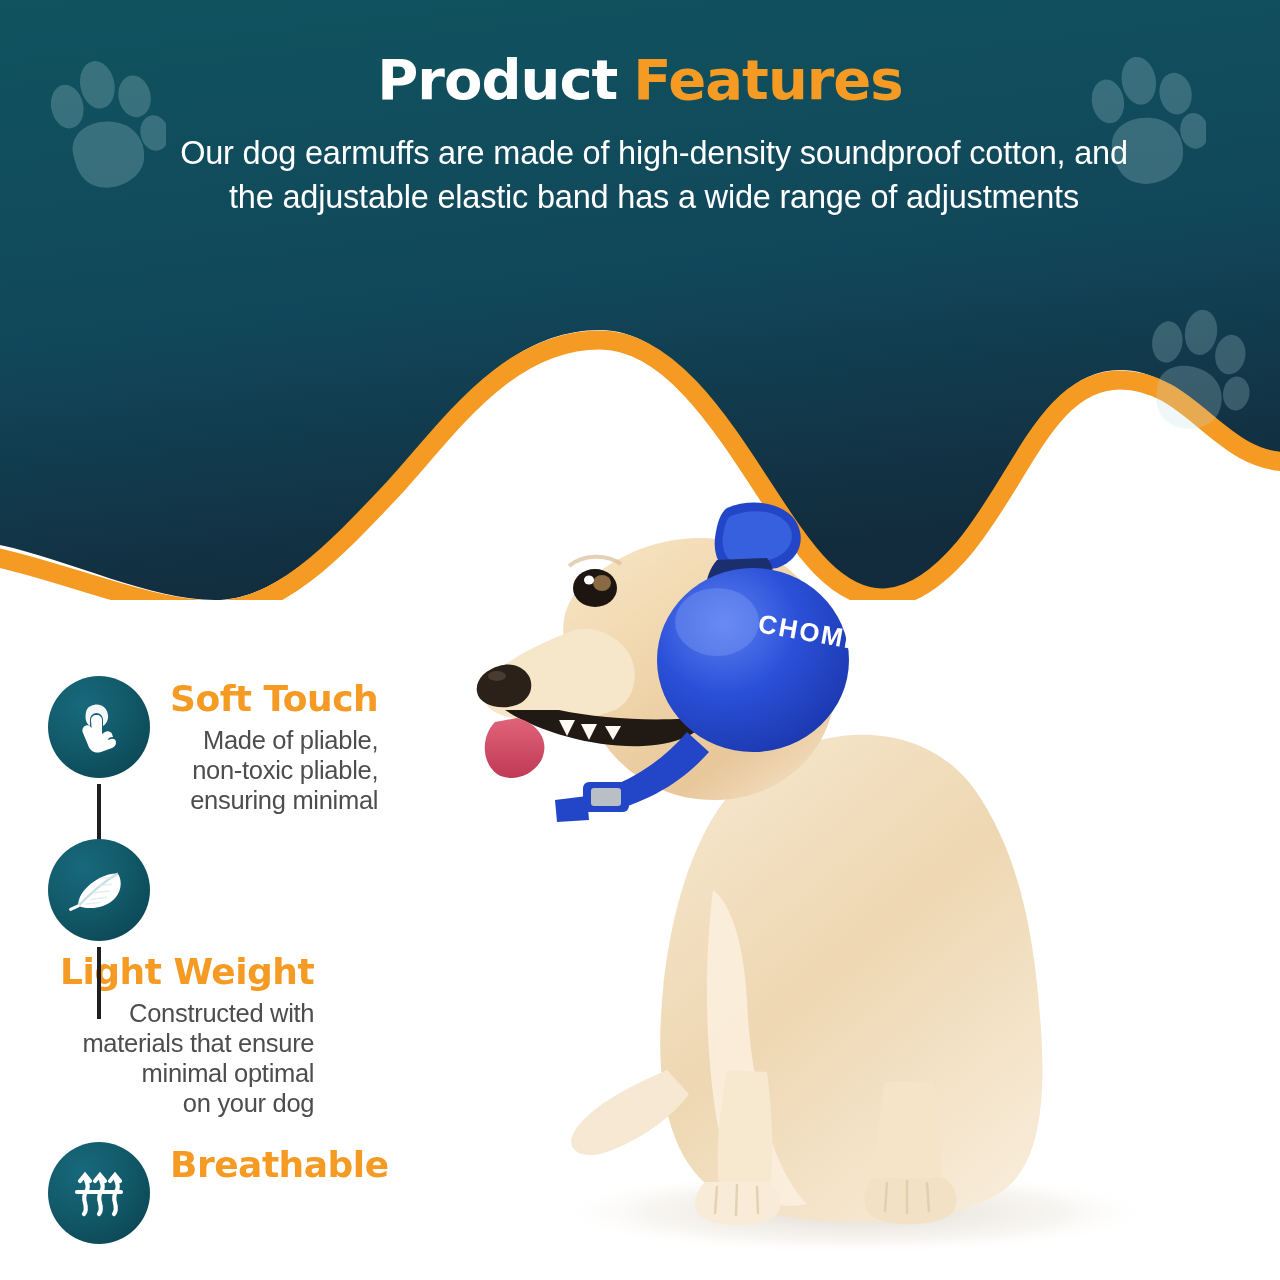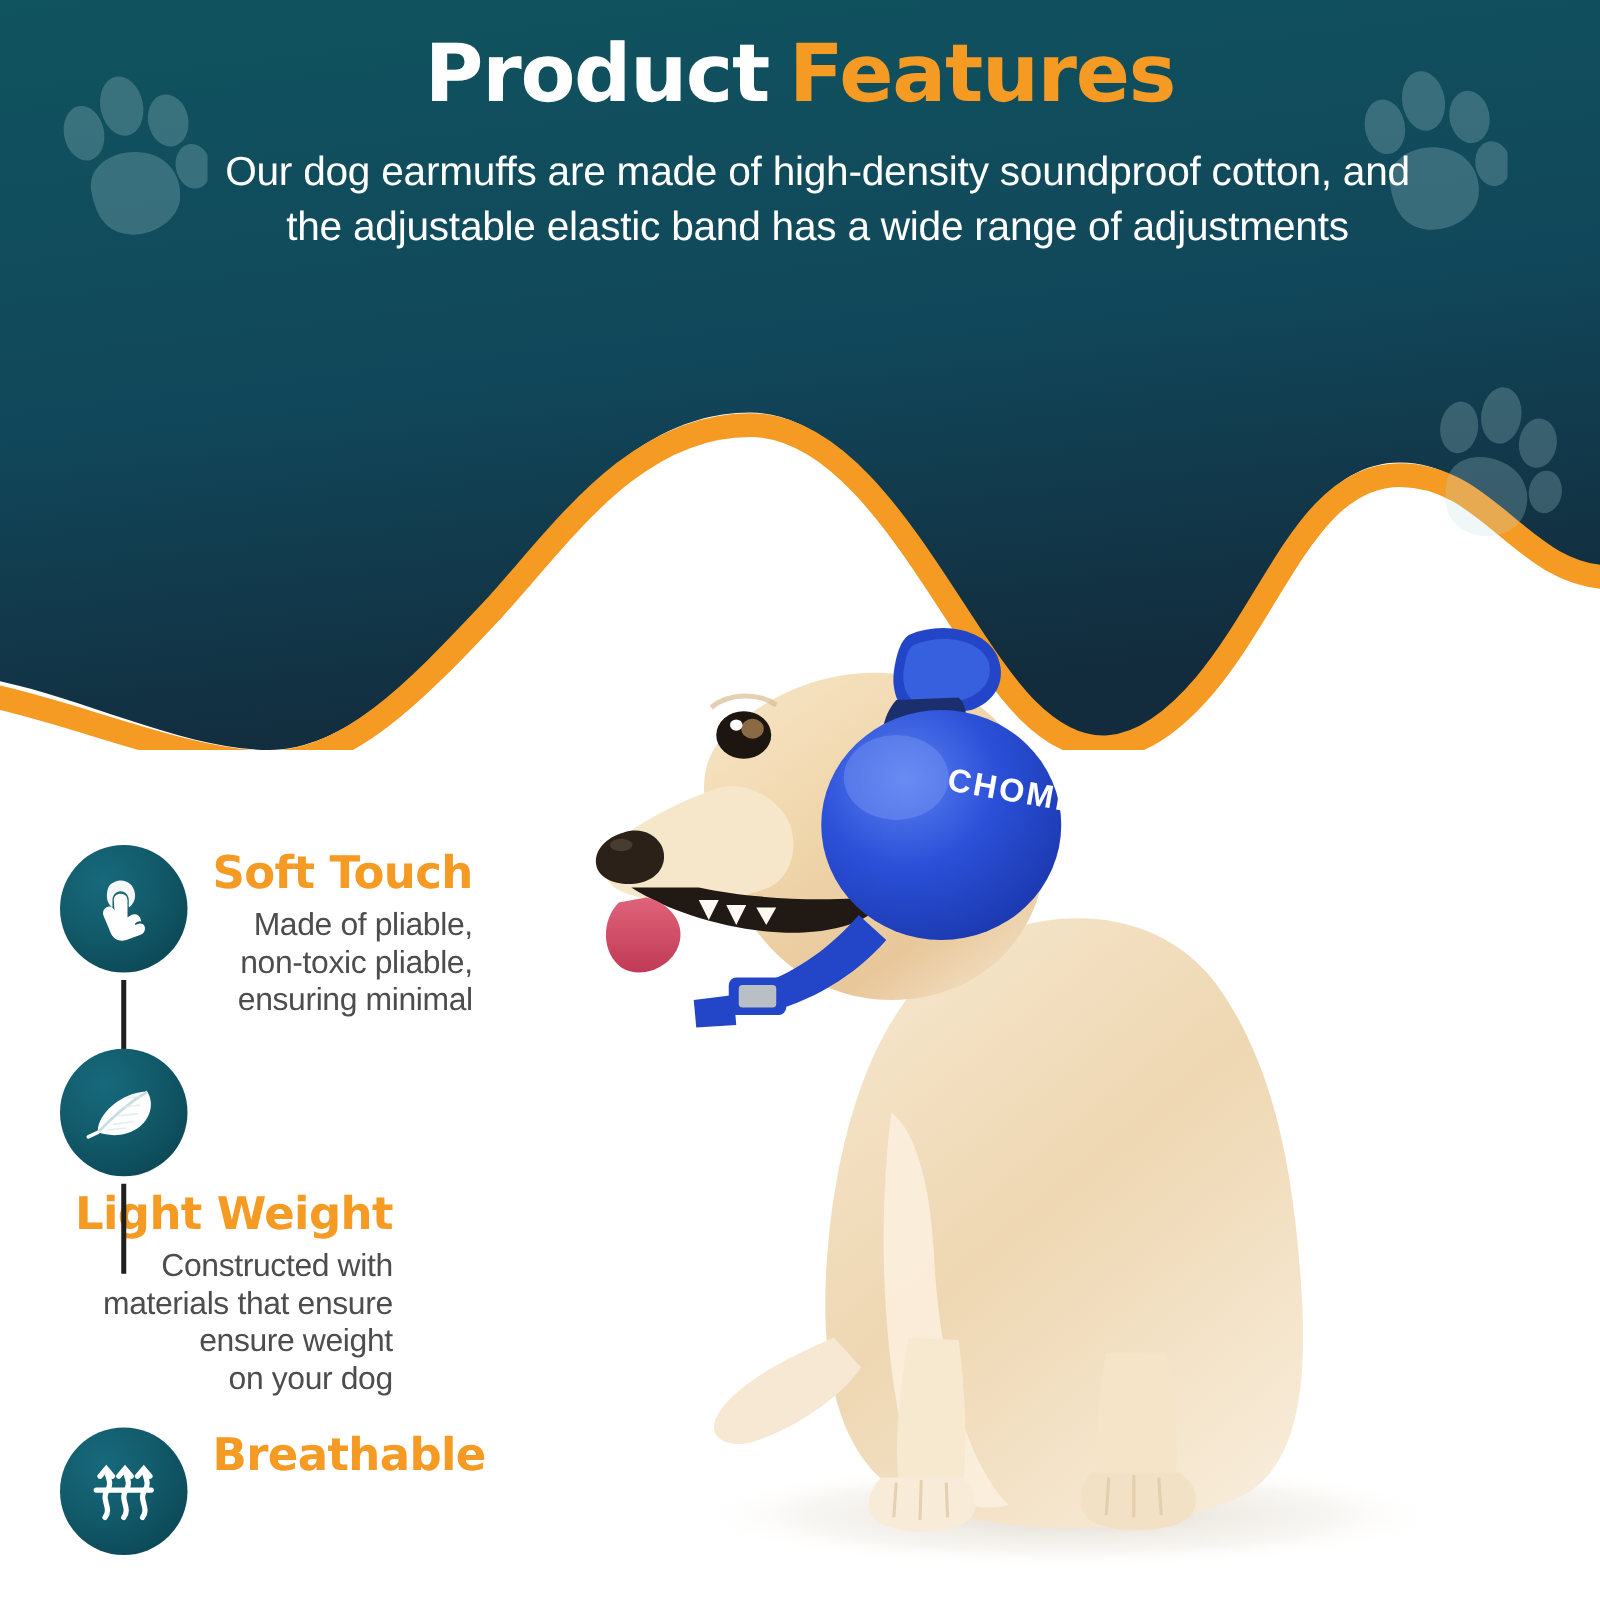--- a/index.html
+++ b/index.html
@@ -35,23 +35,23 @@
   .header-content {
     position: absolute;
     left: 0; top: 0;
     width: 1280px;
     z-index: 4;
     text-align: center;
     pointer-events: none;
   }
   .title {
     margin: 0;
-    padding-top: 28px;
+    padding-top: 52px;
     font-family: "DejaVu Sans", sans-serif;
-    font-size: 64px;
+    font-size: 56px;
     font-weight: bold;
     line-height: 1.0;
     letter-spacing: -1px;
     white-space: nowrap;
   }
   .title .w1 { color: #ffffff; }
   .title .w2 { color: #F59A23; margin-left: 16px; }
 
   .subtitle {
     margin: 0;
@@ -391,21 +391,21 @@
             </g>
           </svg>
         </div>
         <div class="connector"></div>
       </div>
       <div class="f-text-col">
         <h2 class="f-title">Light Weight</h2>
         <p class="f-desc">
           <span>Constructed with</span>
           <span>materials that ensure</span>
-          <span>ensure weight</span>
+          <span>minimal optimal</span>
           <span>on your dog</span>
         </p>
       </div>
     </div>
 
     <div class="feature" id="feature-2">
       <div class="f-icon-col">
         <div class="icon-circle">
           <svg width="58" height="58" viewBox="0 0 58 58">
             <g stroke="#ffffff" stroke-width="4.2" fill="none" stroke-linecap="round">

